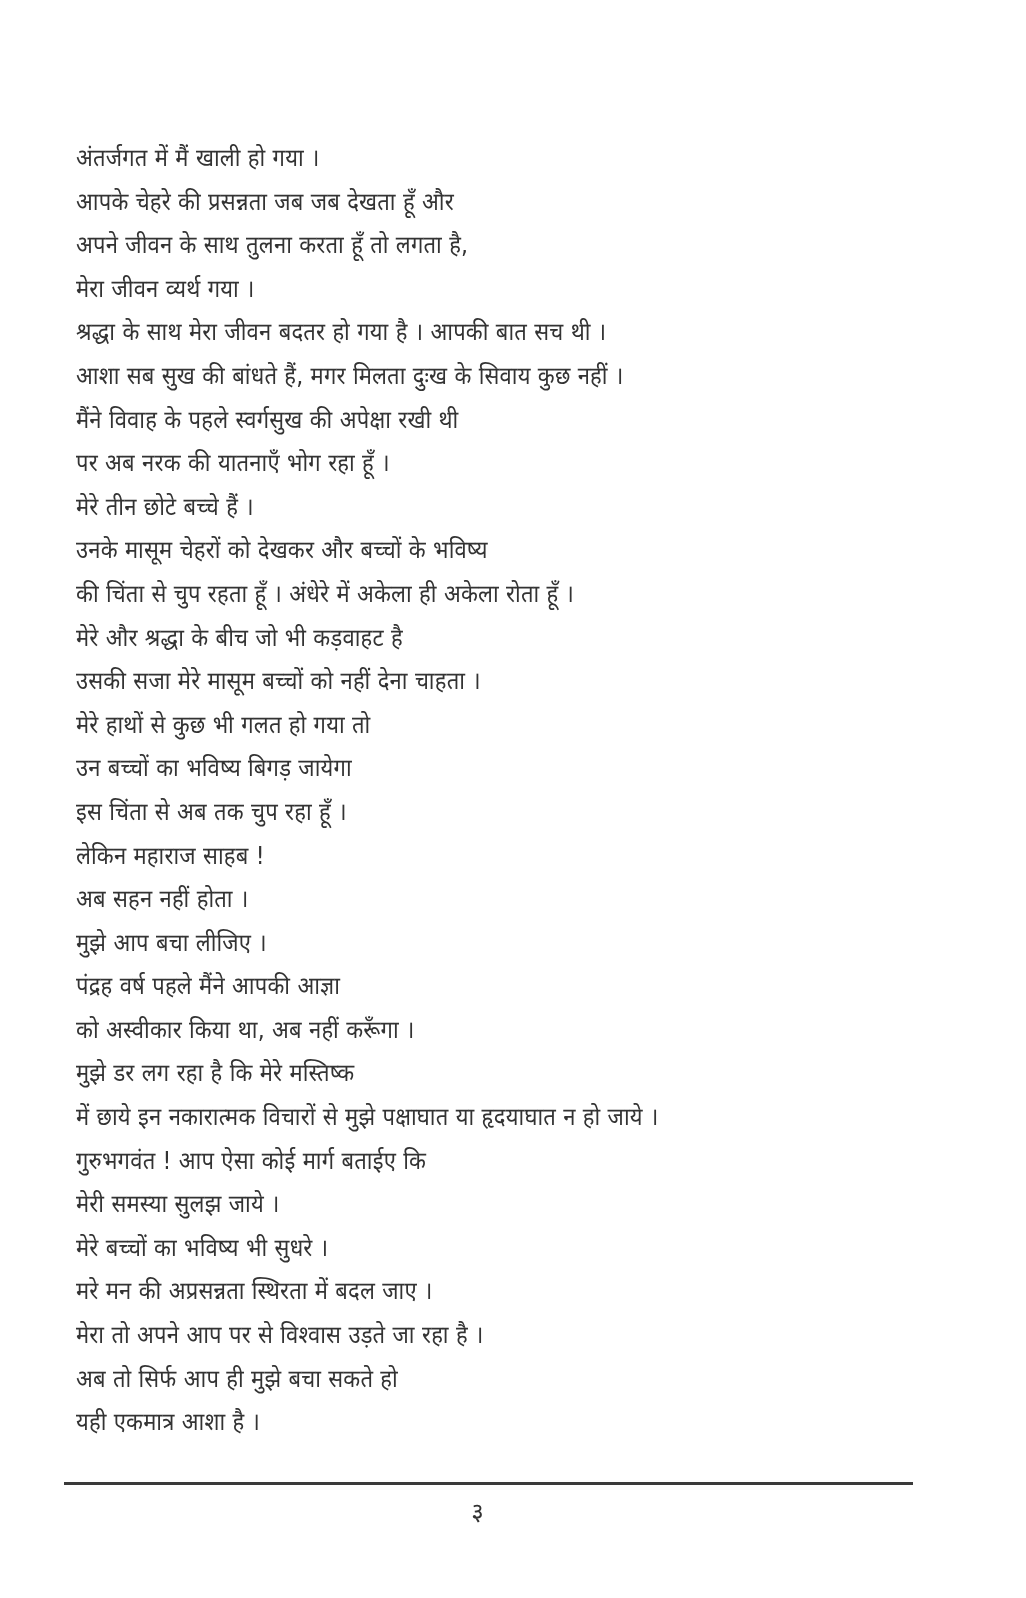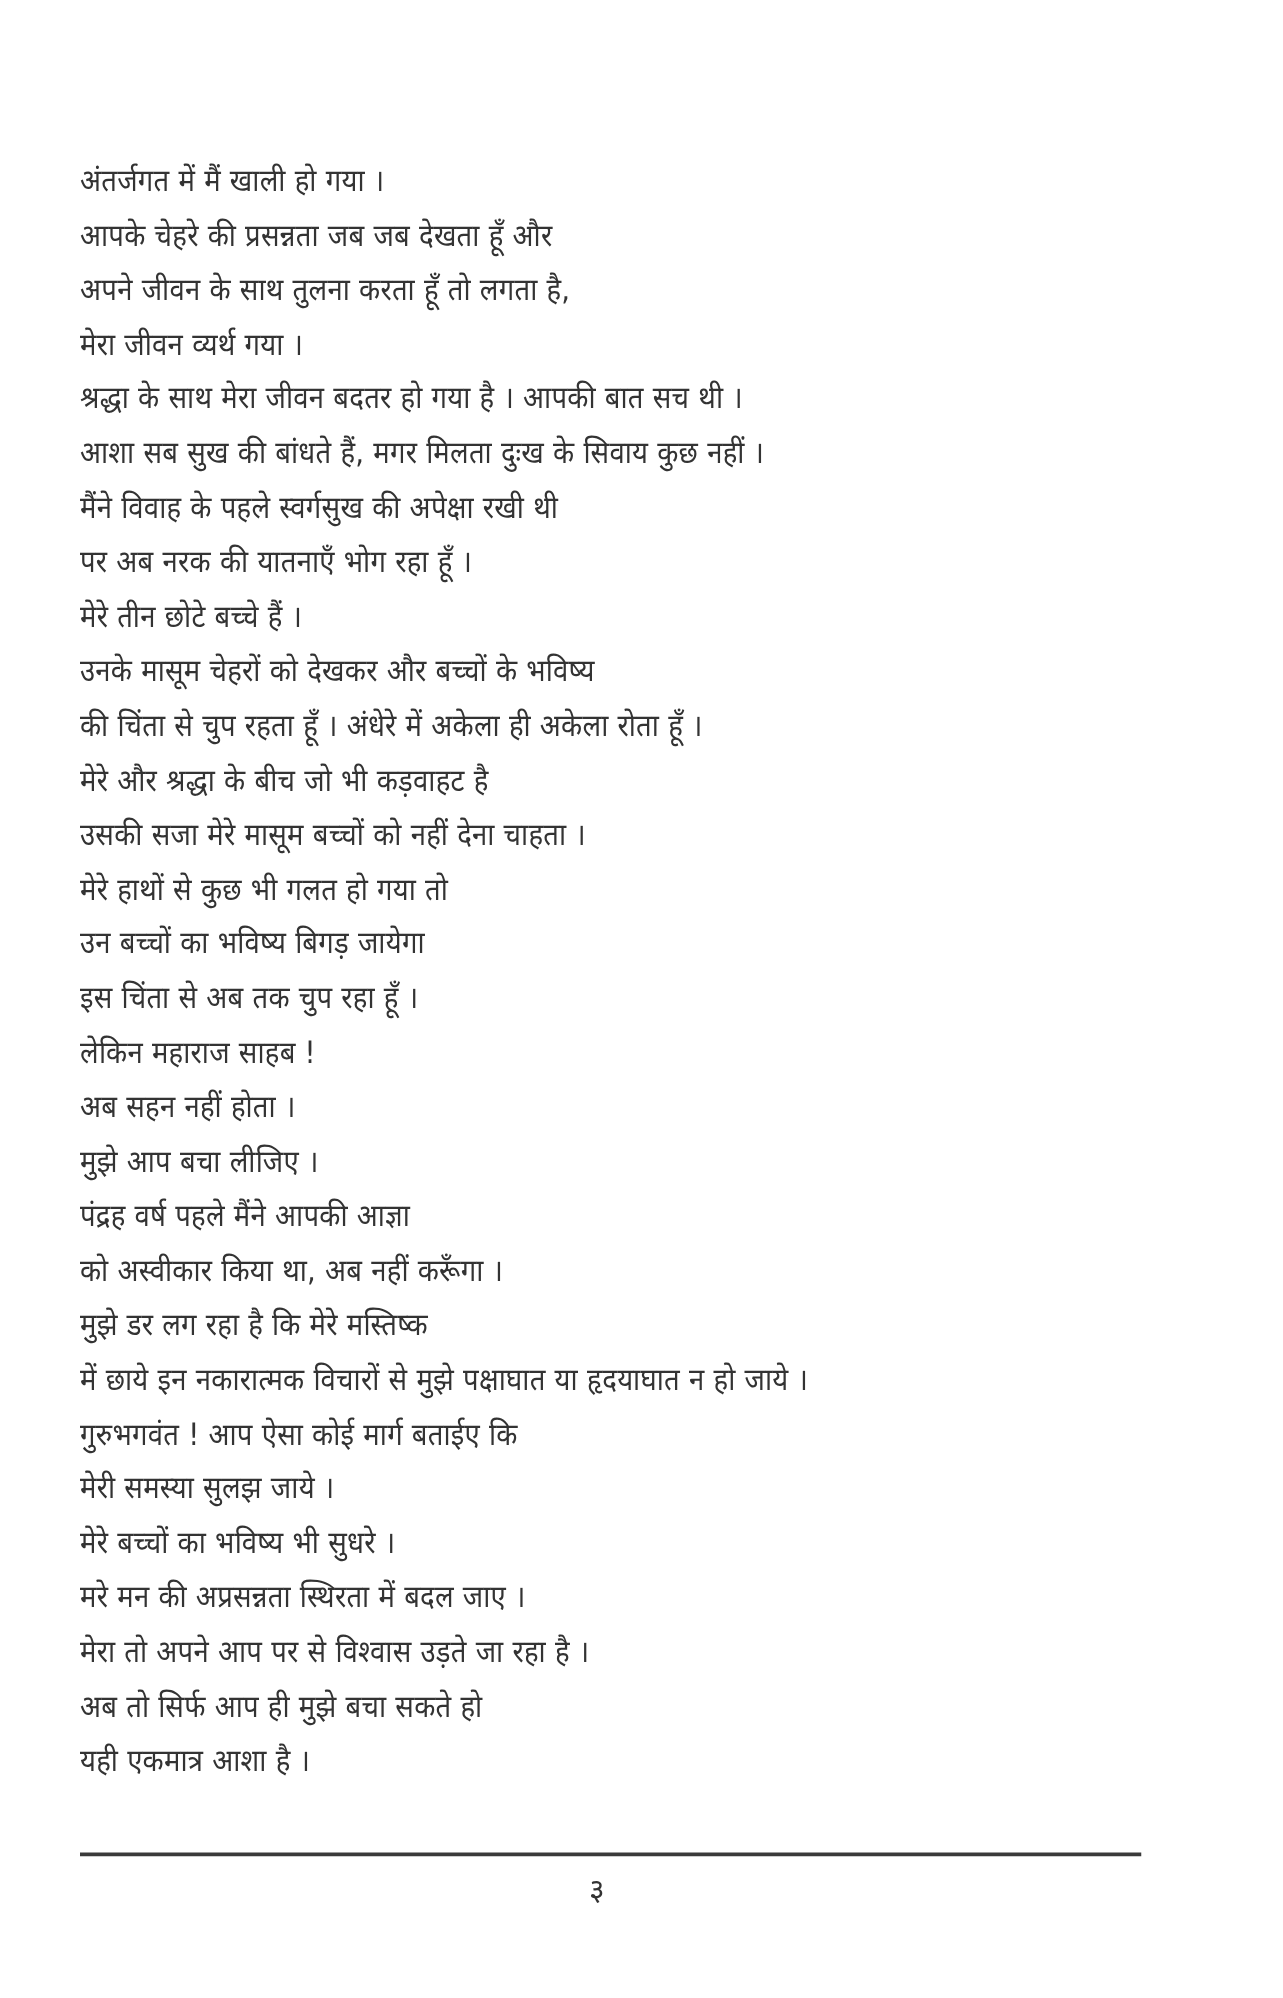--- a/index.html
+++ b/index.html
@@ -19,21 +19,21 @@
       position: absolute;
       left: 0; top: 0;
       width: 1026px;
       height: 1598px;
     }
     .body-text {
       position: absolute;
       left: 64px;
       top: 124px;
       width: 880px;
-      margin: 0;
+      margin: 12px;
       padding: 0;
     }
     .line {
       display: block;
       height: 43.6px;
       line-height: 43.6px;
       font-size: 22px;
       letter-spacing: 0.2px;
       white-space: nowrap;
       color: #333333;

